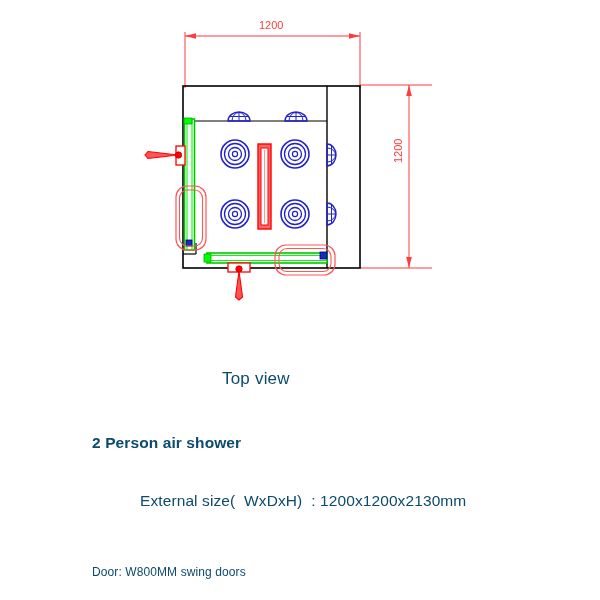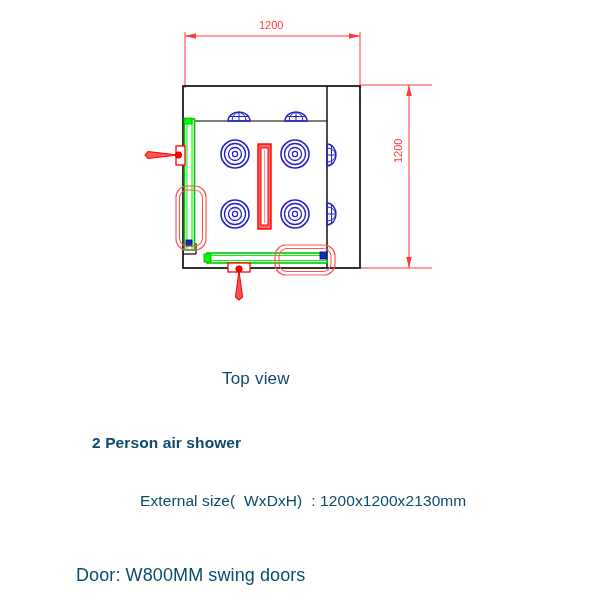--- a/index.html
+++ b/index.html
@@ -54,23 +54,23 @@
     letter-spacing: 0.1px;
     margin-left: 48px;
   }
   #internal-size-line {
     left: 92px;
     top: 514px;
     font-size: 15.5px;
     letter-spacing: 0.1px;
   }
   #door-spec-line {
-    left: 76px;
+    left: 92px;
     top: 565px;
-    font-size: 18px;
+    font-size: 12px;
     letter-spacing: 0.1px;
   }
   .dim-txt {
     position: absolute;
     white-space: pre;
     font-size: 11px;
     font-family: "Liberation Sans", sans-serif;
   }
   #dim-top-label {
     left: 259px;

